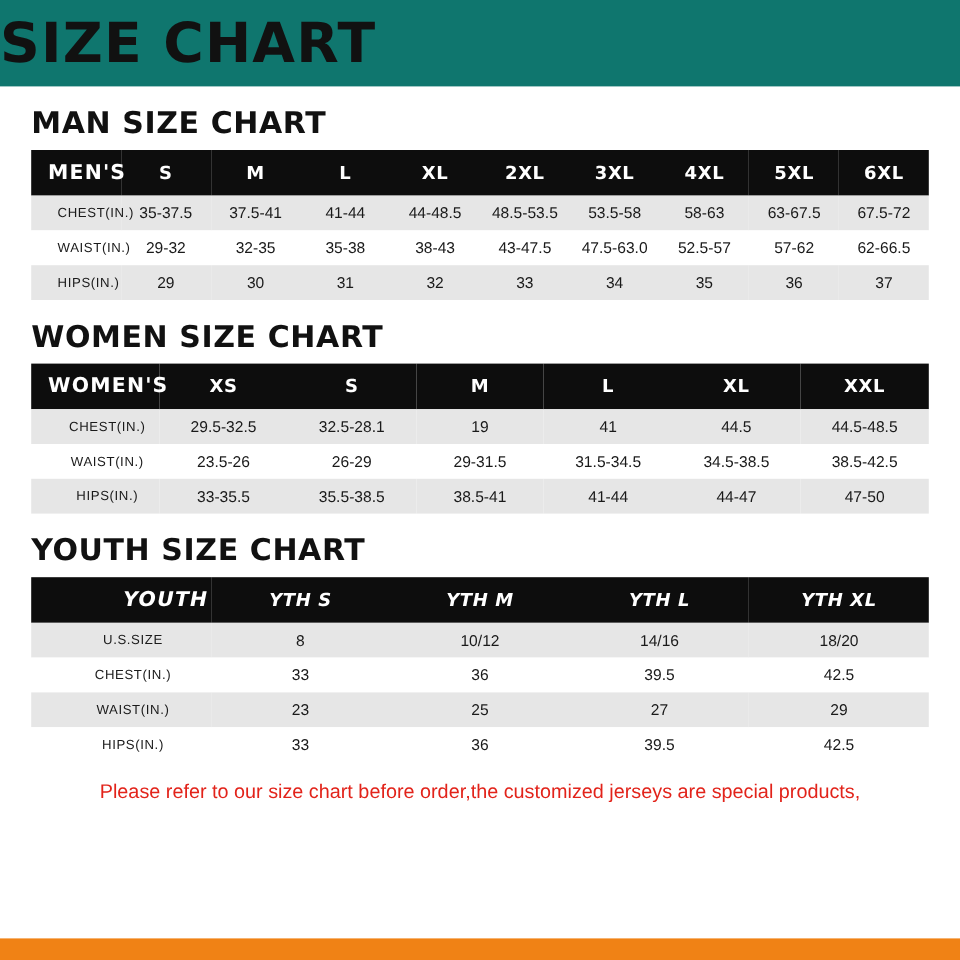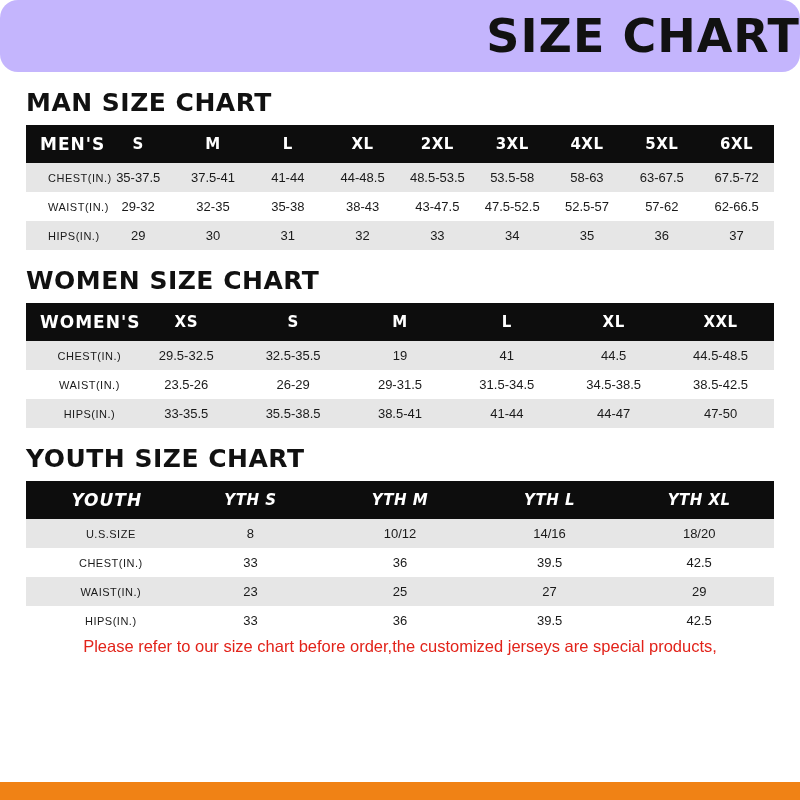--- a/index.html
+++ b/index.html
@@ -17,25 +17,24 @@
     position: relative;
     width: 800px;
     height: 800px;
     background: #ffffff;
     box-sizing: border-box;
   }
   
   .header-band {
     position: relative;
     height: 72px;
-    background: #c4b5fd;
+    background: #0f766e;
     display: flex;
     align-items: center;
-    justify-content: flex-end;
-    border-radius: 18px;
+    justify-content: flex-start;
   }
   .header-title {
     font-family: "DejaVu Sans", sans-serif;
     font-weight: bold;
     font-size: 46px;
     letter-spacing: 1px;
     color: #111111;
     text-align: center;
     line-height: 1;
   }
@@ -60,21 +59,21 @@
     background: #0d0d0d;
     color: #ffffff;
     font-family: "DejaVu Sans", sans-serif;
     font-weight: bold;
     font-size: 15px;
     padding: 9px 2px;
     text-align: center;
     letter-spacing: 0.5px;
   }
   table.size-table thead th.rowhead {
-    text-align: center;
+    text-align: right;
     padding-left: 14px;
     font-size: 17px;
     letter-spacing: 1px;
   }
   table.size-table tbody td {
     font-family: "Liberation Sans", sans-serif;
     font-size: 13px;
     color: #1a1a1a;
     text-align: center;
     padding: 7px 2px;
@@ -107,20 +106,21 @@
   .y-table thead th {
     font-size: 16px;
     padding: 11px 2px;
     font-style: italic;
   }
   .y-table tbody td {
     font-size: 14px;
     padding: 9px 2px;
   }
   .notice {
+    margin-top: 14px;
     padding: 0 8px;
     text-align: center;
     color: #e2231a;
     font-family: "Liberation Sans", sans-serif;
     font-size: 16.5px;
     line-height: 1.45;
   }
   .notice div {
     white-space: nowrap;
   }
@@ -173,21 +173,21 @@
           <td>63-67.5</td>
           <td>67.5-72</td>
         </tr>
         <tr class="even">
           <td class="rowhead">WAIST(IN.)</td>
           <td>29-32</td>
           <td>32-35</td>
           <td>35-38</td>
           <td>38-43</td>
           <td>43-47.5</td>
-          <td>47.5-52.5</td>
+          <td>47.5-63.0</td>
           <td>52.5-57</td>
           <td>57-62</td>
           <td>62-66.5</td>
         </tr>
         <tr class="odd">
           <td class="rowhead">HIPS(IN.)</td>
           <td>29</td>
           <td>30</td>
           <td>31</td>
           <td>32</td>
@@ -210,21 +210,21 @@
           <th>M</th>
           <th>L</th>
           <th>XL</th>
           <th>XXL</th>
         </tr>
       </thead>
       <tbody>
         <tr class="odd">
           <td class="rowhead">CHEST(IN.)</td>
           <td>29.5-32.5</td>
-          <td>32.5-35.5</td>
+          <td>32.5-28.1</td>
           <td>19</td>
           <td>41</td>
           <td>44.5</td>
           <td>44.5-48.5</td>
         </tr>
         <tr class="even">
           <td class="rowhead">WAIST(IN.)</td>
           <td>23.5-26</td>
           <td>26-29</td>
           <td>29-31.5</td>

